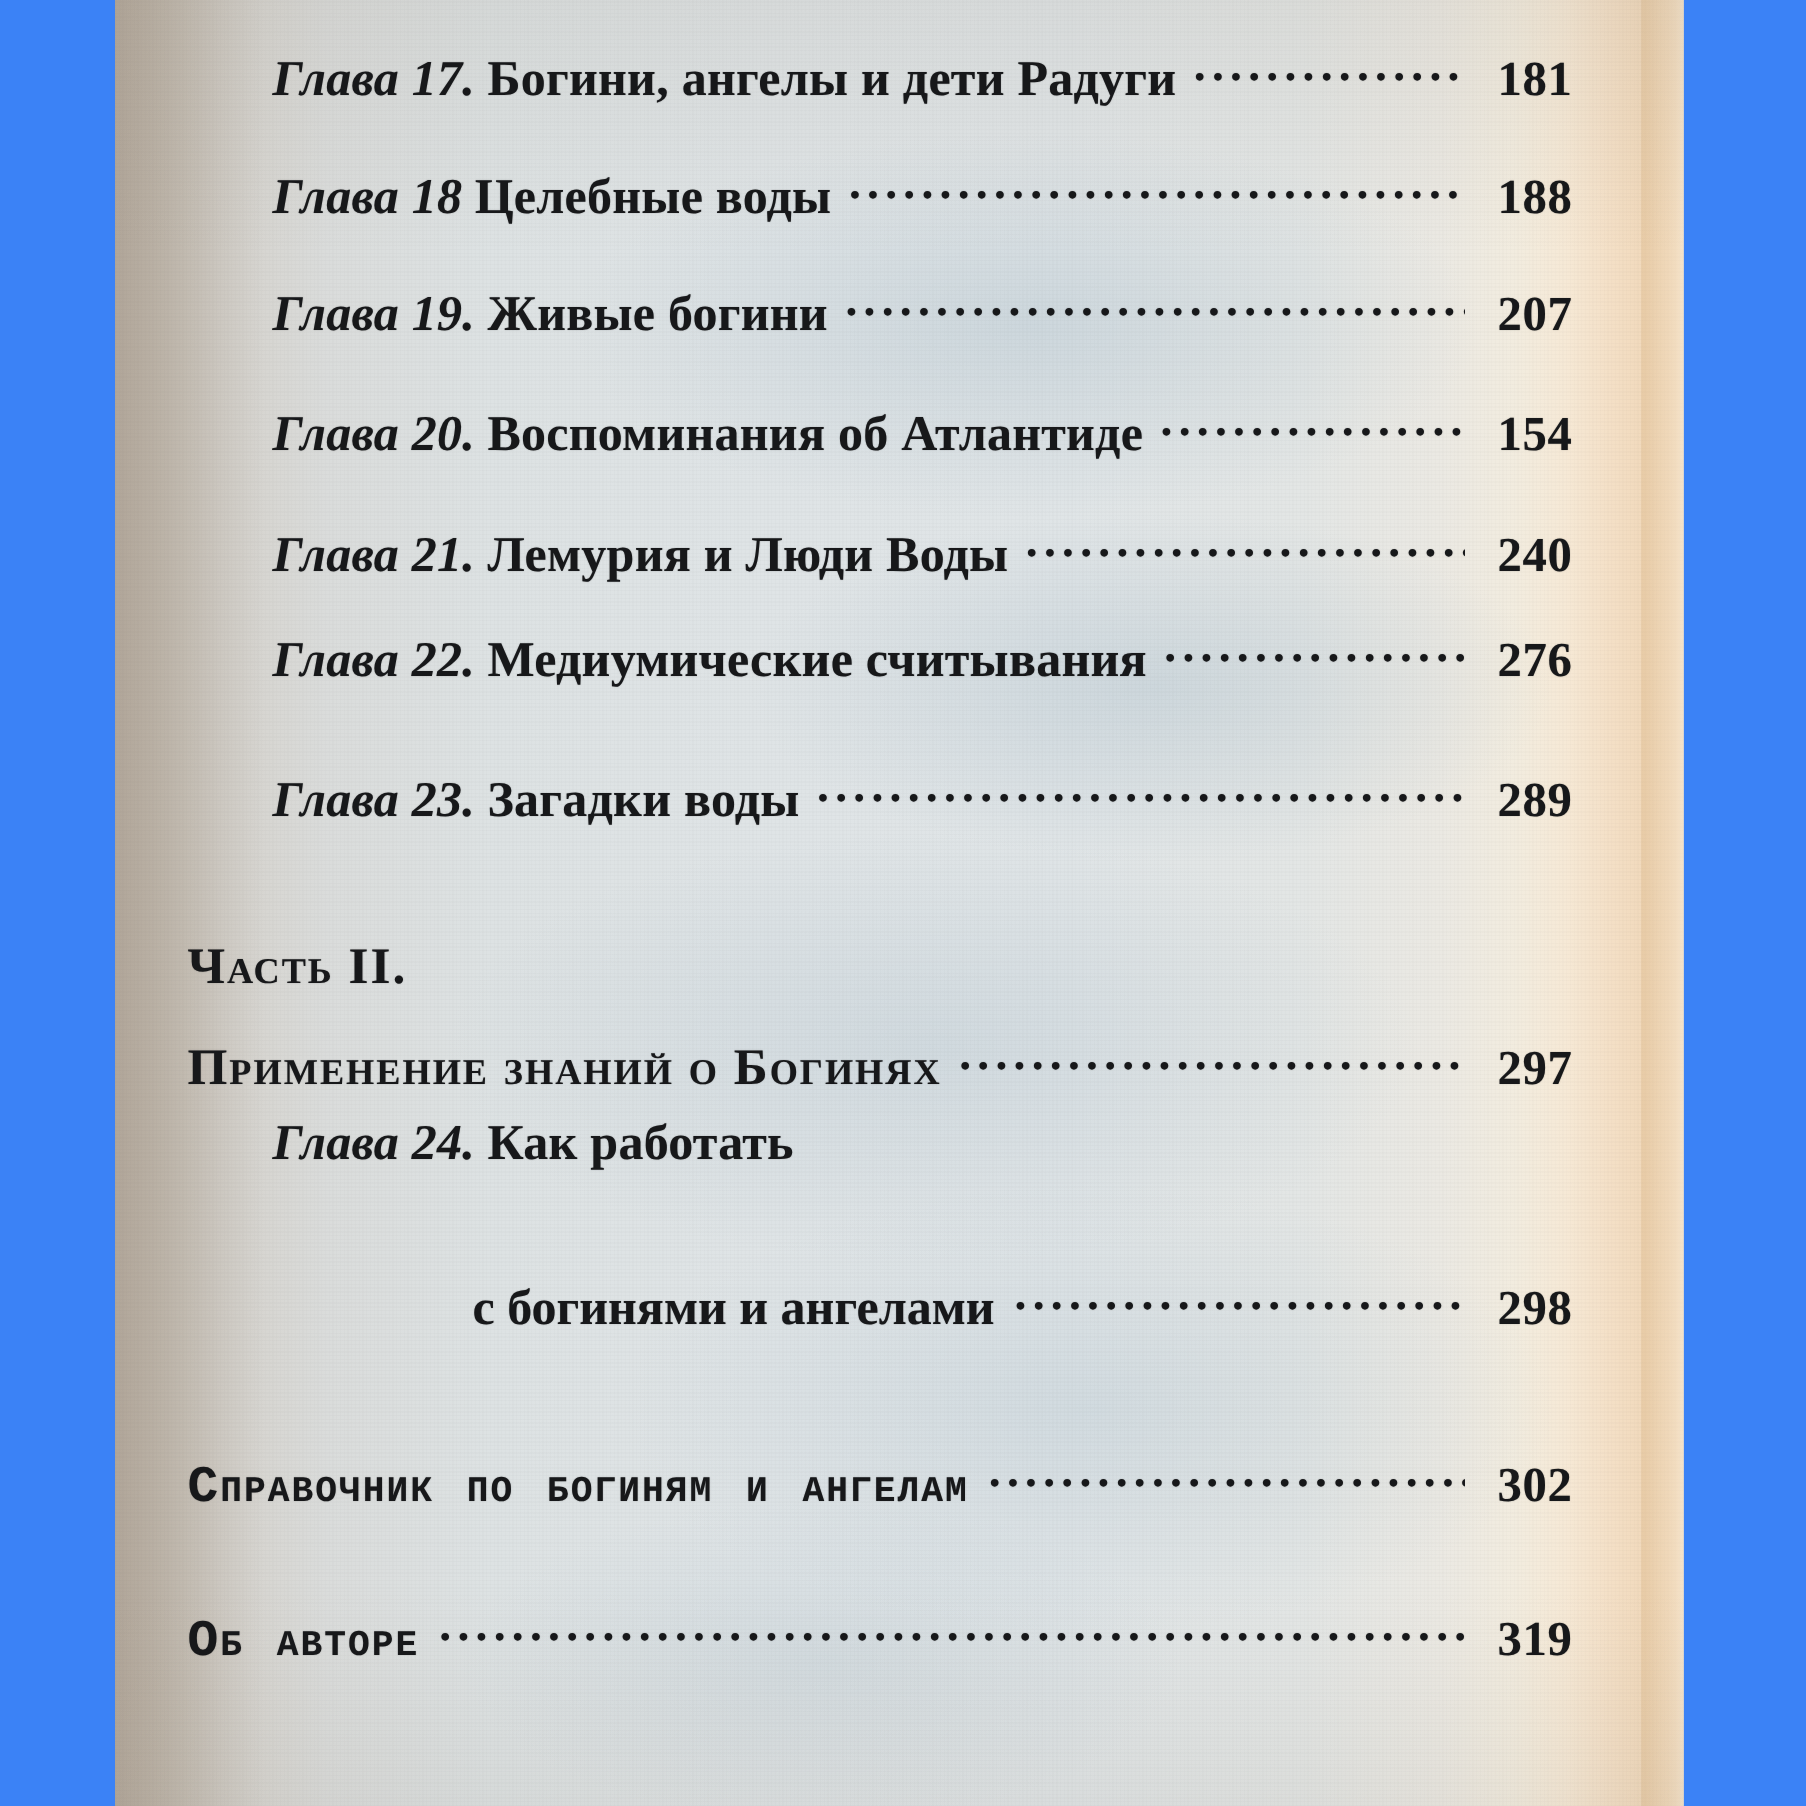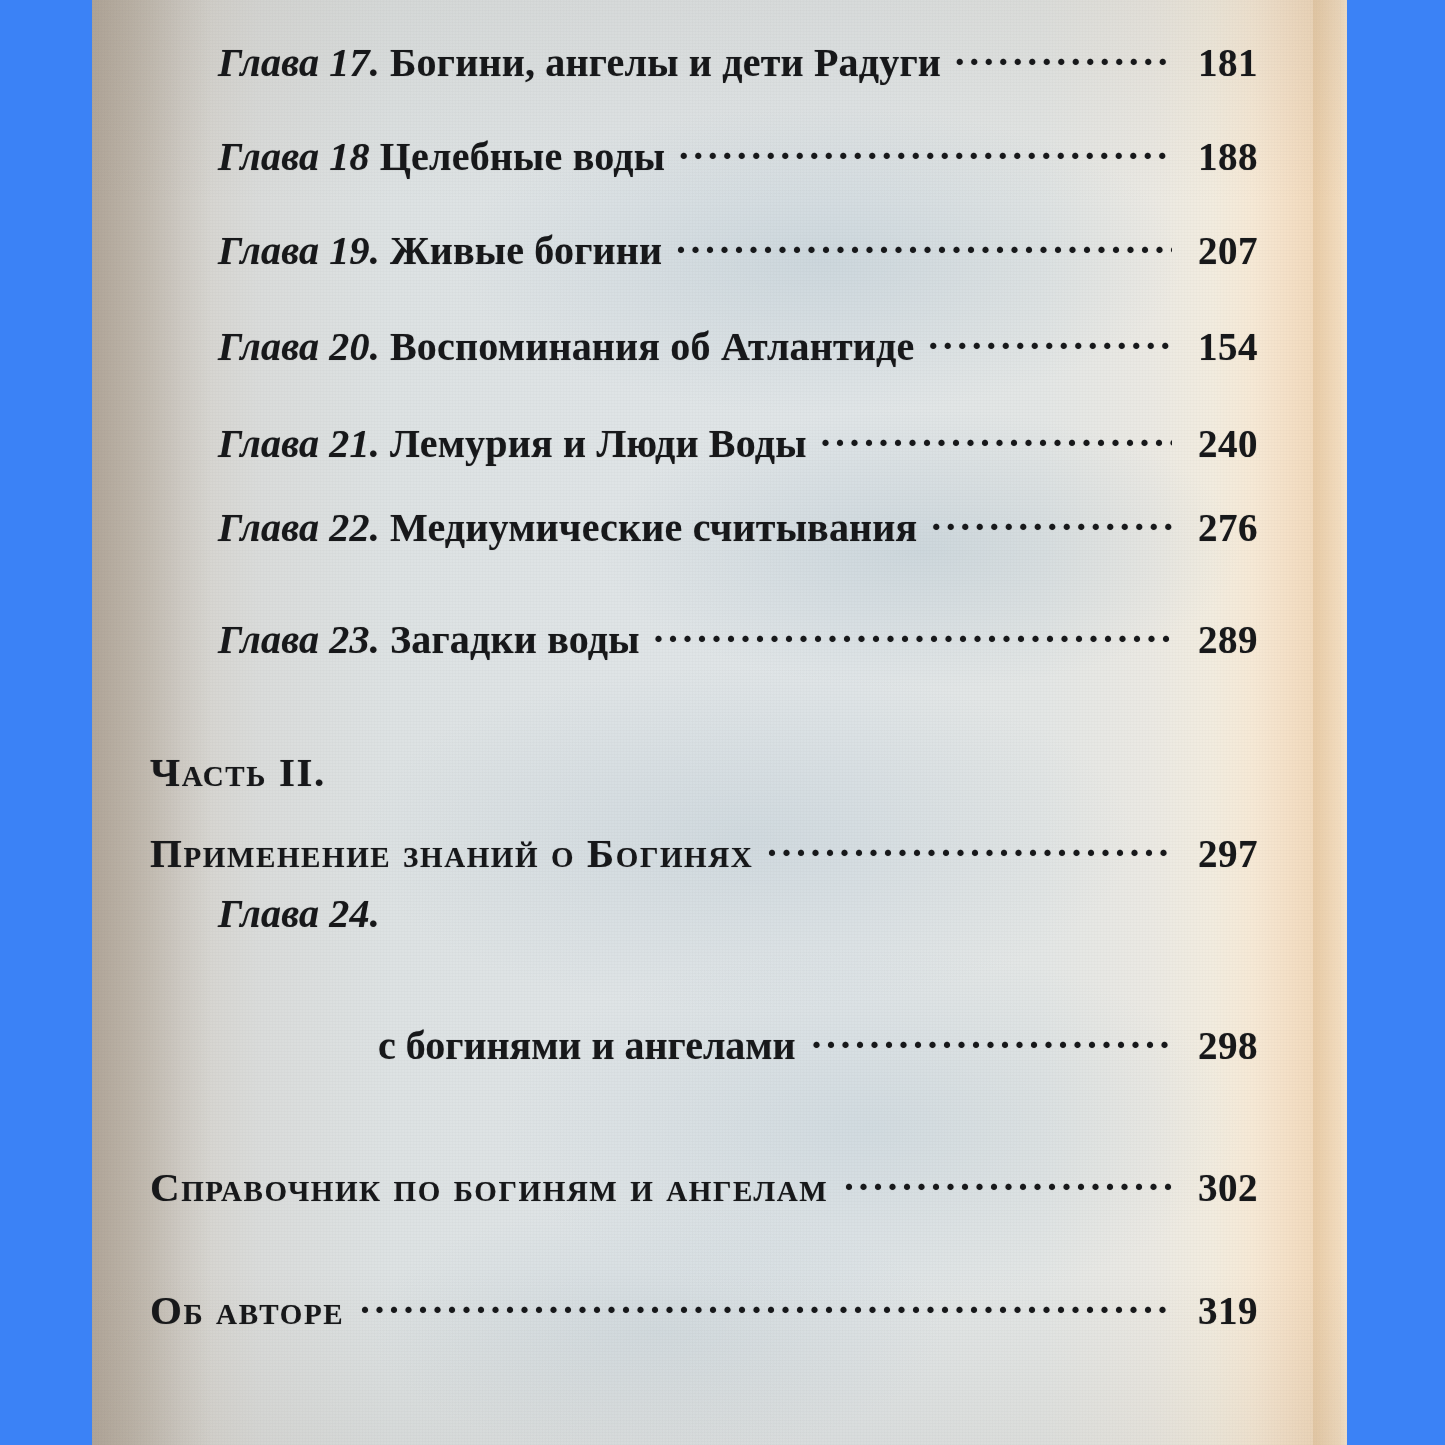--- a/index.html
+++ b/index.html
@@ -126,21 +126,21 @@
 
   
   .backline {
     left: 150px;
     width: 1108px;
     font-size: 41px;
     font-variant: small-caps;
     font-weight: 700;
     letter-spacing: 1.6px;
   }
-  .backline .ch-title { padding-right: 16px; font-weight: 700; }
+  .backline .ch-title { padding-right: 16px; font-weight: 700; font-family: Liberation Mono, monospace; }
 
   
   .contline {
     left: 378px;
     width: 880px;
     font-size: 40px;
     font-weight: 700;
   }
   .contline .ch-title { padding-right: 16px; margin-top: 15px; }
 
@@ -240,20 +240,21 @@
     </div>
 
     <div class="toc-line partline" style="top:826px">
       <span class="ch-title">Применение знаний о Богинях</span>
       <span class="leader"></span>
       <span class="pagenum">297</span>
     </div>
 
     <div class="toc-line chapter noleader" style="top:890px">
       <span class="ch-word">Глава 24.</span>
+      <span class="ch-title">Как работать</span>
     </div>
 
     <div class="toc-line contline" style="top:1007px">
       <span class="ch-title">с богинями и ангелами</span>
       <span class="leader"></span>
       <span class="pagenum">298</span>
     </div>
 
     <div class="toc-line backline" style="top:1160px">
       <span class="ch-title">Справочник по богиням и ангелам</span>

